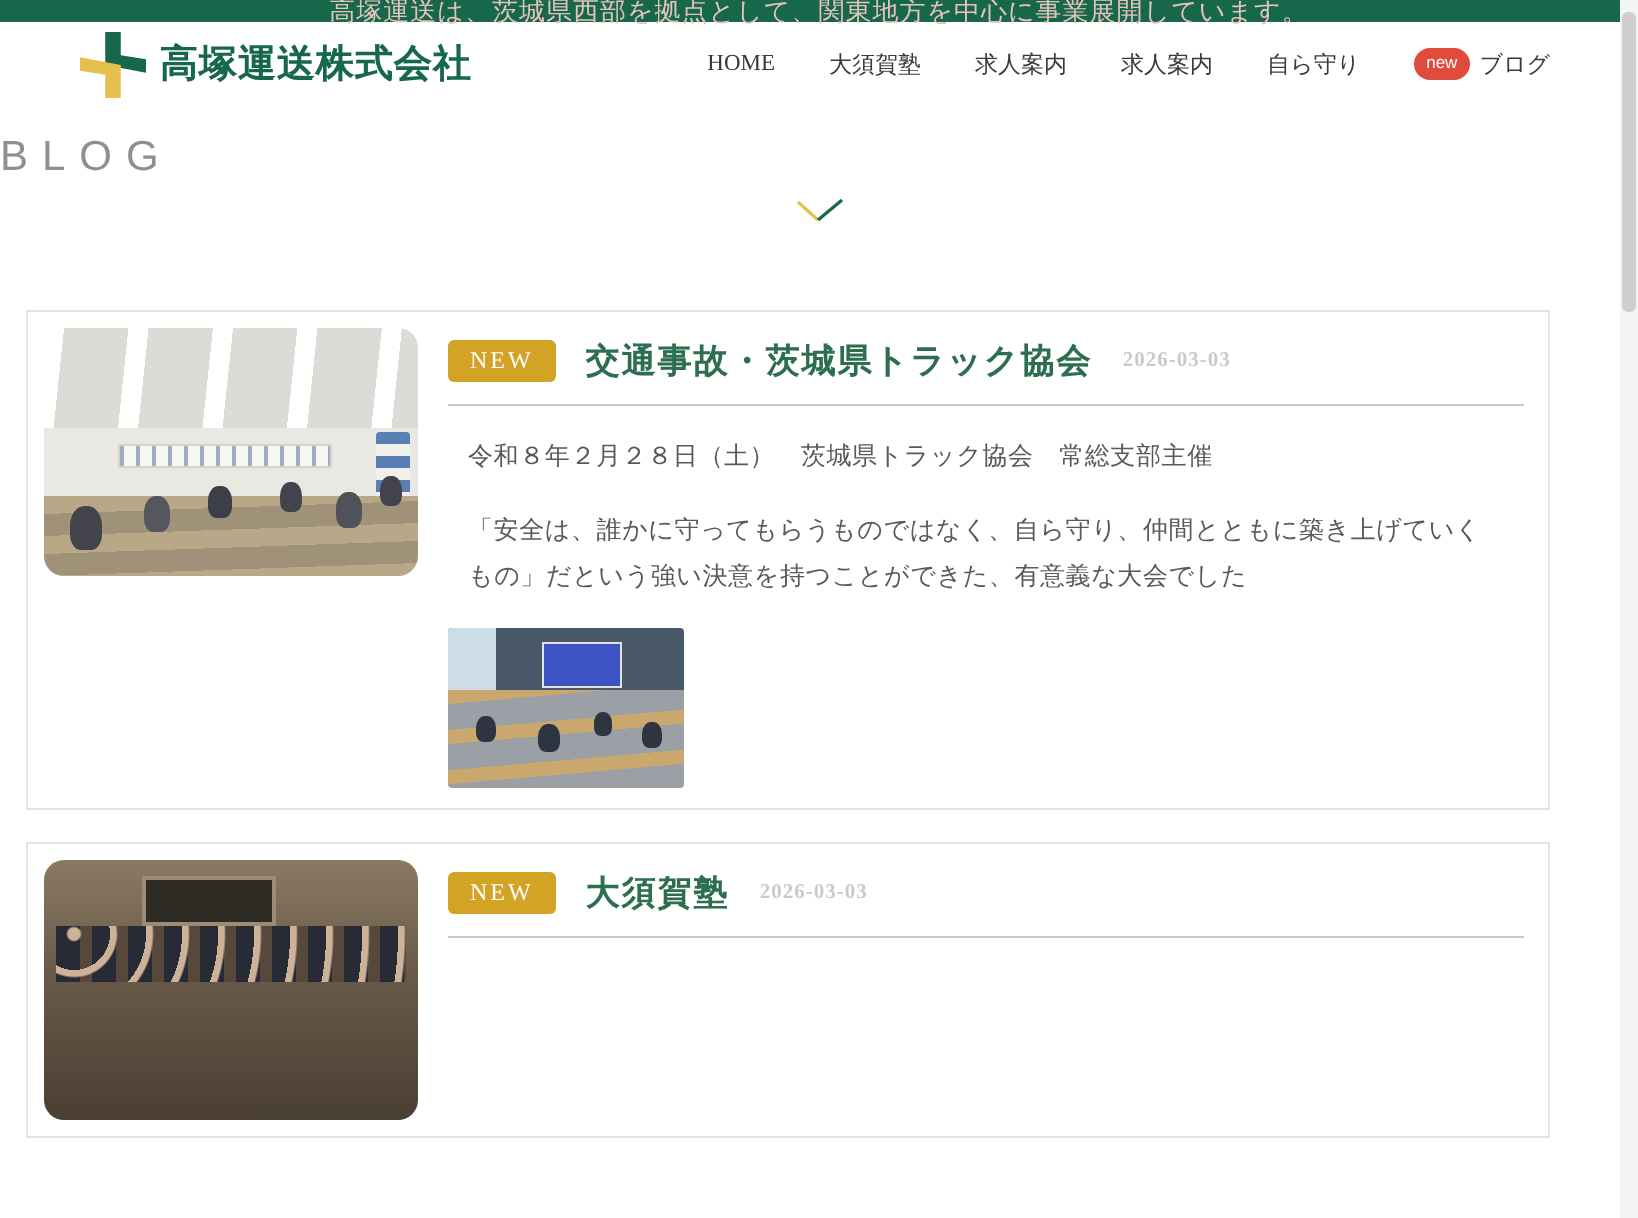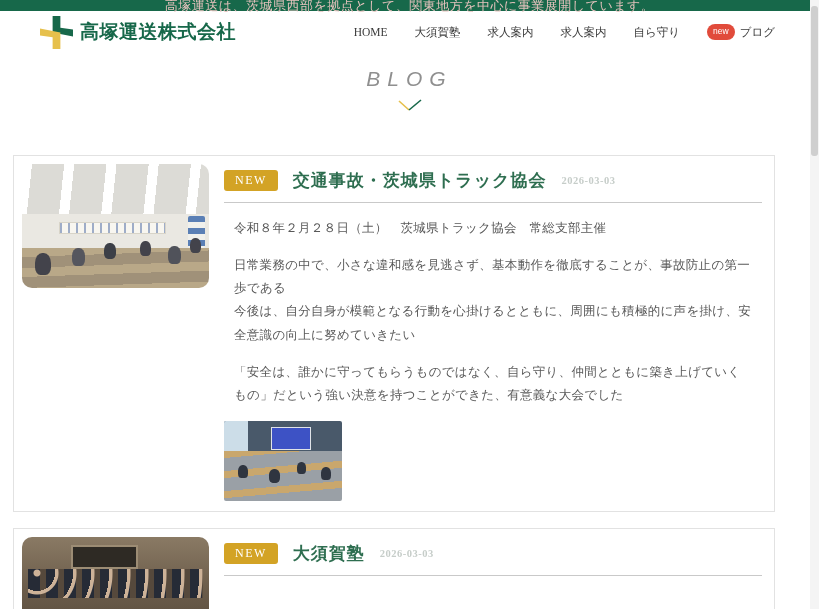--- a/index.html
+++ b/index.html
@@ -24,24 +24,23 @@
   .main-nav{margin-left:auto;display:flex;align-items:center;gap:27px;font-size:11.5px;color:#3a3a3a;}
   .nav-item{cursor:pointer;white-space:nowrap;text-align:right;}
   .nav-blog{display:flex;align-items:center;gap:5px;}
   .badge-new-red{
     background:#e14b3b;color:#fff;font-size:8.5px;line-height:1;
     padding:3px 6px 4px;border-radius:9px;
     font-family:"Liberation Sans","DejaVu Sans",sans-serif;
   }
   
   .blog-heading{
-    text-align:center;margin:14px 0 0;color:#8f8f8f;font-weight:400;
+    margin:14px 0 0;color:#8f8f8f;font-weight:400;
     font-size:21px;letter-spacing:7px;
     font-family:"Liberation Sans","DejaVu Sans",sans-serif;
-    font-style:italic;
   }
   .check-icon{display:block;margin:8px auto 0;}
   
   .cards{width:762px;margin:42px 0 0 13px;}
   .card{
     box-sizing:border-box;border:1px solid #e2e2e2;background:#fff;
     display:flex;gap:15px;padding:8px;margin-bottom:16px;
   }
   .card-photo{width:187px;border-radius:10px;overflow:hidden;flex-shrink:0;position:relative;cursor:pointer;}
   .h124{height:124px;} .h130{height:130px;}
@@ -139,22 +138,20 @@
       <div class="pp" style="left:78%;top:66%;width:13px;height:18px;background:#50525a;"></div>
       <div class="pp" style="left:90%;top:60%;width:11px;height:15px;"></div>
     </div>
     <div class="card-body">
       <div class="card-head">
         <span class="badge-gold">NEW</span>
         <span class="post-title">交通事故・茨城県トラック協会</span>
         <span class="post-date">2026-03-03</span>
       </div>
       <p class="post-text">令和８年２月２８日（土）　茨城県トラック協会　常総支部主催</p>
-      <p class="post-text">日常業務の中で、小さな違和感を見逃さず、基本動作を徹底することが、事故防止の第一歩である
-今後は、自分自身が模範となる行動を心掛けるとともに、周囲にも積極的に声を掛け、安全意識の向上に努めていきたい</p>
       <p class="post-text">「安全は、誰かに守ってもらうものではなく、自ら守り、仲間とともに築き上げていくもの」だという強い決意を持つことができた、有意義な大会でした</p>
       <div class="embedded-photo">
         <div class="ph2-wall"></div>
         <div class="ph2-window"></div>
         <div class="ph2-screen"></div>
         <div class="ph2-floor"></div>
         <div class="pp" style="left:12%;top:55%;width:10px;height:13px;background:#2f3540;"></div>
         <div class="pp" style="left:38%;top:60%;width:11px;height:14px;background:#2f3540;"></div>
         <div class="pp" style="left:62%;top:52%;width:9px;height:12px;background:#2f3540;"></div>
         <div class="pp" style="left:82%;top:58%;width:10px;height:13px;background:#2f3540;"></div>

